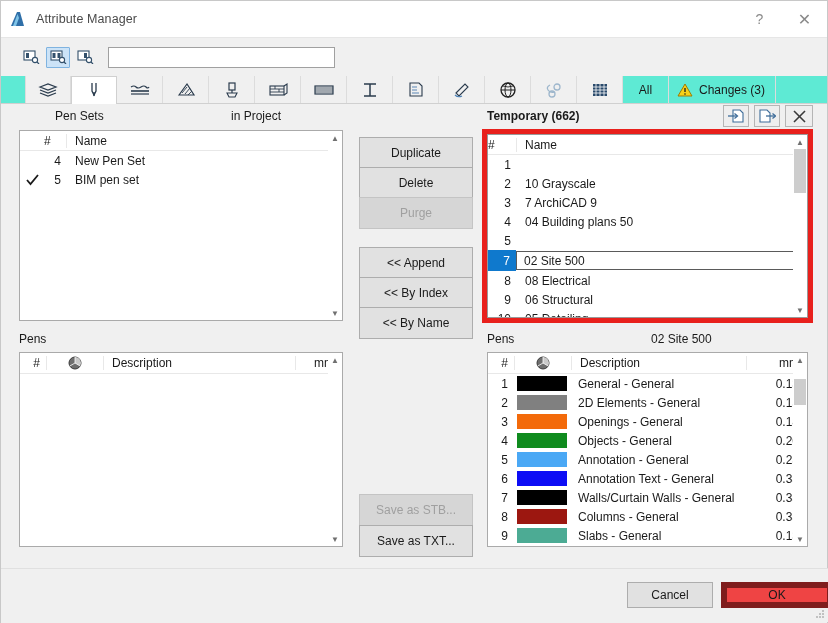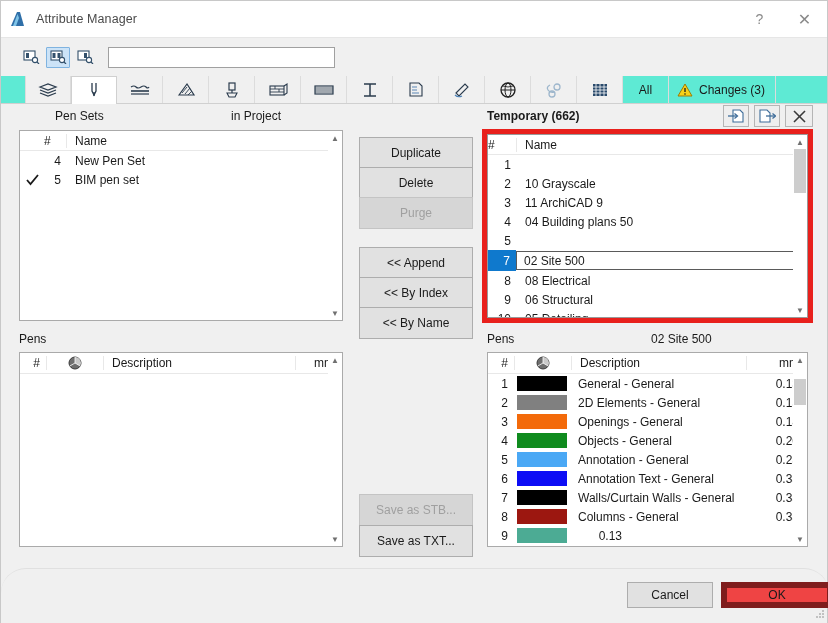--- a/index.html
+++ b/index.html
@@ -259,21 +259,20 @@
   .pc-mm    { width: 46px; text-align: right; padding-right: 8px; }
   .swatch { width: 50px; height: 15px; display: block; }
 
   
   .footer {
     position: absolute;
     left: 0; bottom: 0;
     width: 828px; height: 54px;
     background: #f0f0f0;
     border-top: 1px solid #e0e0e0;
-    border-radius: 25px;
   }
   .fbtn {
     position: absolute;
     width: 86px; height: 26px;
     background: #e1e1e1;
     border: 1px solid #adadad;
     font-size: 12px;
     display: flex; align-items: center; justify-content: center;
   }
   .fbtn.primary {
@@ -568,21 +567,21 @@
           <span style="width:1px"></span>
         </div>
         <div class="lb-row">
           <span class="col-num" style="width:28px">2</span>
           <span style="width:1px"></span>
           <span class="col-name">10 Grayscale</span>
         </div>
         <div class="lb-row">
           <span class="col-num" style="width:28px">3</span>
           <span style="width:1px"></span>
-          <span class="col-name">11 ArchiCAD 9</span>
+          <span class="col-name">7 ArchiCAD 9</span>
         </div>
         <div class="lb-row">
           <span class="col-num" style="width:28px">4</span>
           <span style="width:1px"></span>
           <span class="col-name">04 Building plans 50</span>
         </div>
         <div class="lb-row">
           <span class="col-num" style="width:28px">5</span>
           <span style="width:1px"></span>
         </div>
@@ -701,20 +700,21 @@
               <i class="swatch" style="background: rgb(156, 23, 16);"></i>
             </span>
           <span class="pc-desc">Columns - General</span>
           <span class="pc-mm" style="width:60px">0.35</span>
         </div>
         <div class="pen-row">
           <span class="pc-num">9</span>
           <span class="pc-sw">
               <i class="swatch" style="background: rgb(76, 171, 148);"></i>
             </span>
+          <span class="pc-desc">Slabs - General</span>
           <span class="pc-mm" style="width:60px">0.13</span>
         </div>
       </div>
 
       <div class="vsb">
         <span class="vsb-arrow">▲</span>
         <span class="vsb-track">
           <span class="vsb-thumb" style="top:12px; height:26px;"></span>
         </span>
         <span class="vsb-arrow">▼</span>

